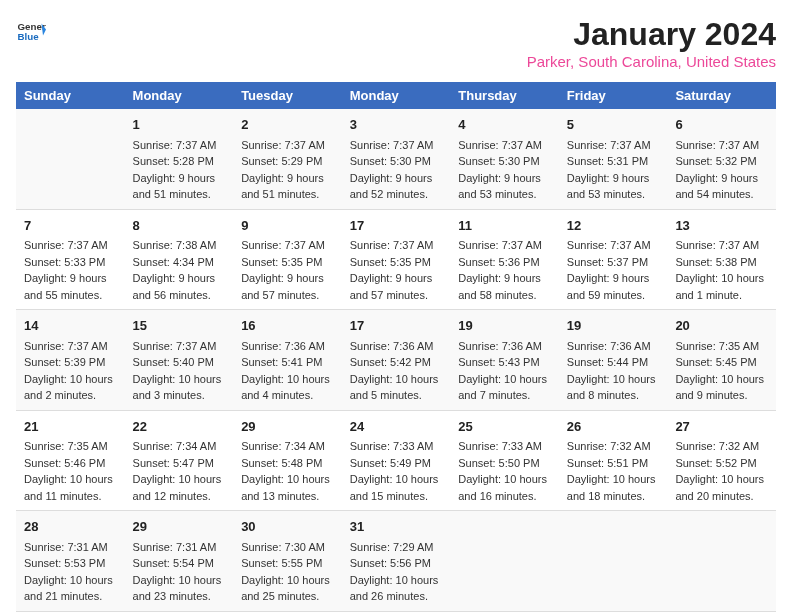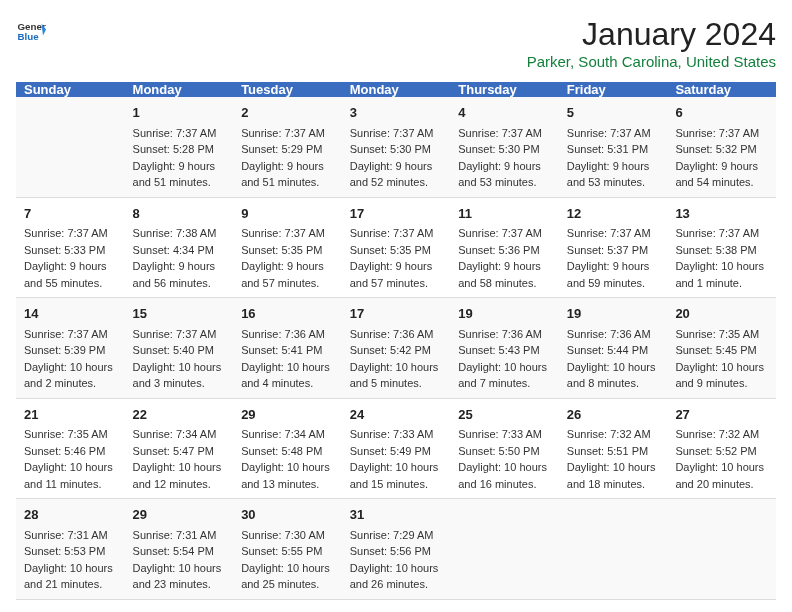--- a/index.html
+++ b/index.html
@@ -23,36 +23,36 @@
     }
     .logo-icon {
       width: 30px;
       height: 30px;
     }
     .title-section {
       text-align: right;
     }
     .main-title {
       font-size: 32px;
-      font-weight: normal;
+      font-weight: bold;
       color: #222;
     }
     .subtitle {
       font-size: 15px;
-      color: #15803d;
+      color: #ec4899;
     }
     table {
       width: 100%;
       border-collapse: collapse;
       font-size: 11px;
     }
     thead tr th {
       background-color: #3a6cbf;
       color: #fff;
-      padding: 0 8px;
+      padding: 6px 8px;
       text-align: left;
       font-size: 13px;
       font-weight: bold;
     }
     tbody tr {
       border-bottom: 1px solid #ddd;
     }
     tbody tr:nth-child(odd) {
       background-color: #f9f9f9;
     }

